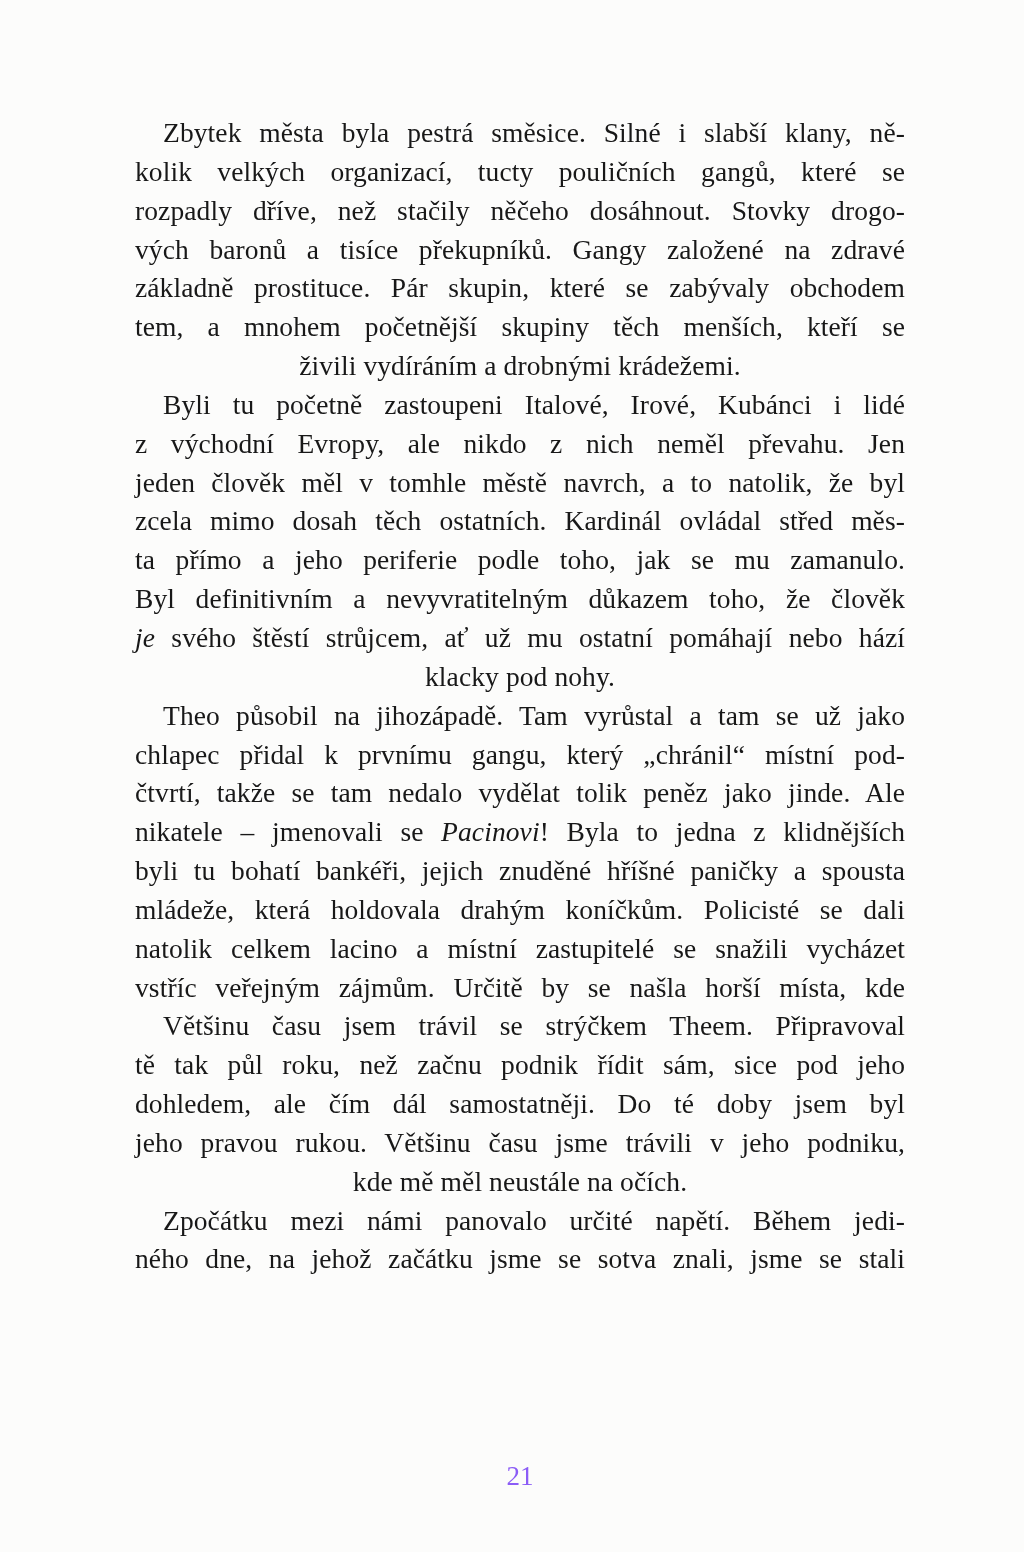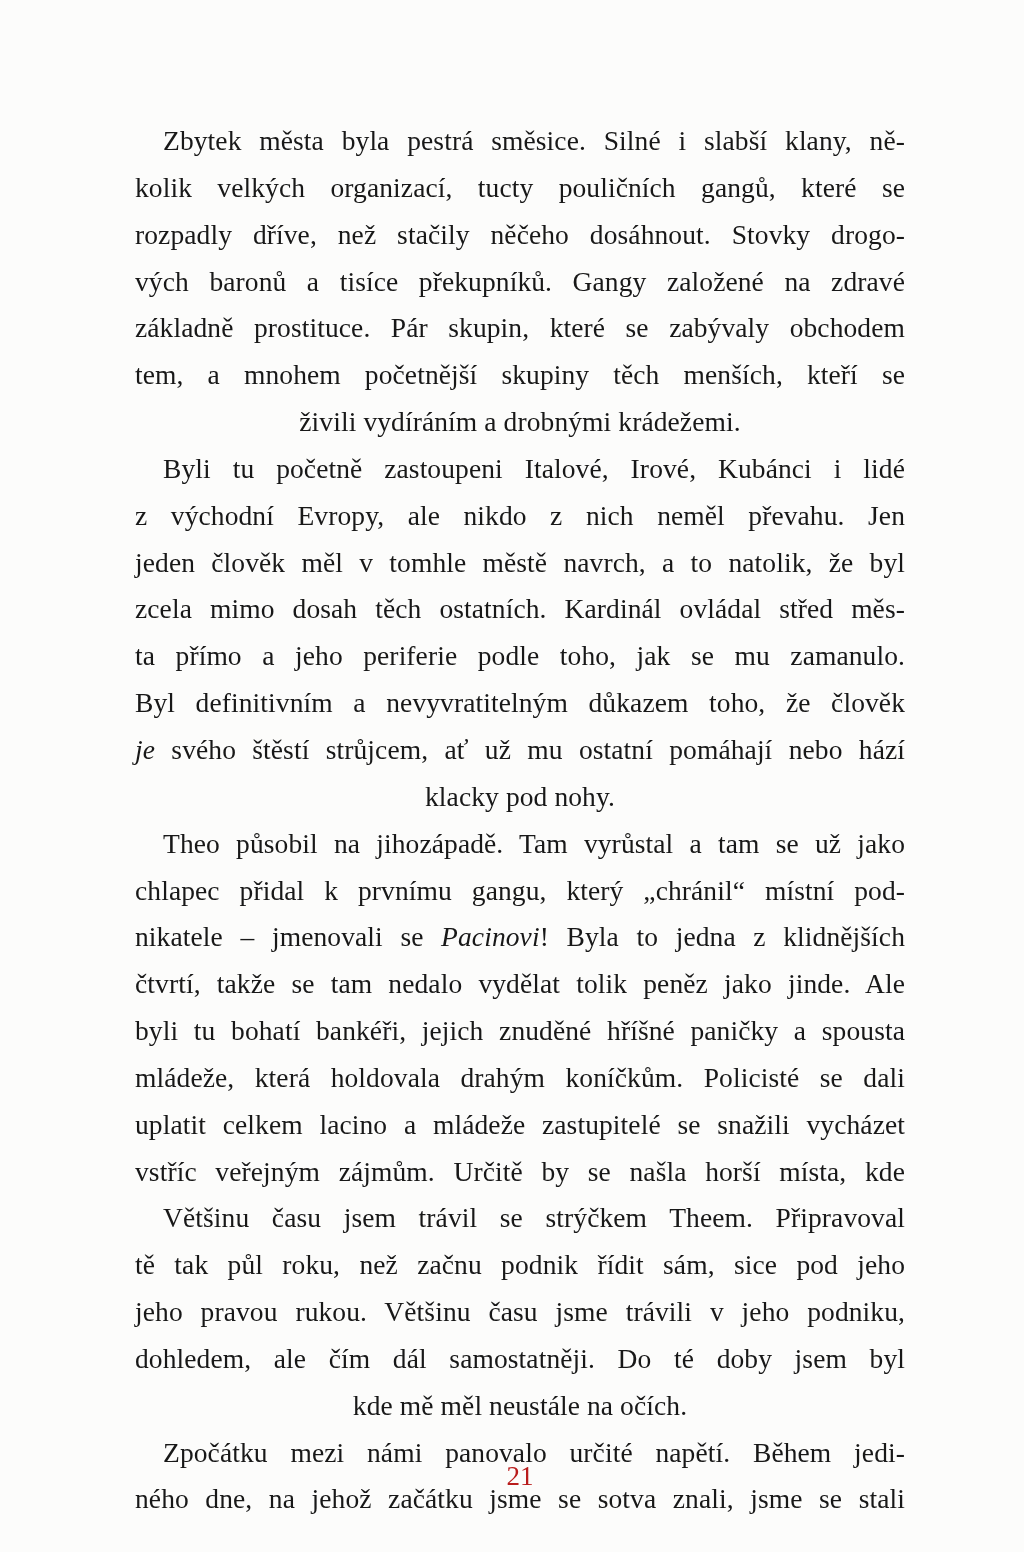--- a/index.html
+++ b/index.html
@@ -27,42 +27,41 @@
     width: 770px;
   }
   .line {
     font-size: 27.5px;
     line-height: 38.85px;
     height: 38.85px;
     text-align: justify;
     -moz-text-align-last: justify;
     text-align-last: justify;
     letter-spacing: 0.1px;
-    margin-top: 8px;
   }
   .line.line-end {
     -moz-text-align-last: auto;
     text-align-last: auto;
     text-align: center;
   }
   .line.line-indent {
     text-indent: 28px;
   }
   .line em {
     font-style: italic;
   }
   .page-number {
     position: absolute;
     left: 135px;
     top: 1459px;
     width: 770px;
     text-align: center;
     font-size: 27px;
     line-height: 34px;
-    color: #b91c1c;
+    color: #8b5cf6;
   }
 </style>
 </head>
 <body>
 
 <div class="page">
   <main class="text-block">
       <div class="line line-indent"><span>Zbytek města byla pestrá směsice. Silné i slabší klany, ně-</span></div>
       <div class="line"><span>kolik velkých organizací, tucty pouličních gangů, které se</span></div>
       <div class="line"><span>rozpadly dříve, než stačily něčeho dosáhnout. Stovky drogo-</span></div>
@@ -73,28 +72,28 @@
       <div class="line line-indent"><span>Byli tu početně zastoupeni Italové, Irové, Kubánci i lidé</span></div>
       <div class="line"><span>z východní Evropy, ale nikdo z nich neměl převahu. Jen</span></div>
       <div class="line"><span>jeden člověk měl v tomhle městě navrch, a to natolik, že byl</span></div>
       <div class="line"><span>zcela mimo dosah těch ostatních. Kardinál ovládal střed měs-</span></div>
       <div class="line"><span>ta přímo a jeho periferie podle toho, jak se mu zamanulo.</span></div>
       <div class="line"><span>Byl definitivním a nevyvratitelným důkazem toho, že člověk</span></div>
       <div class="line"><em>je</em><span> svého štěstí strůjcem, ať už mu ostatní pomáhají nebo hází</span></div>
       <div class="line line-end"><span>klacky pod nohy.</span></div>
       <div class="line line-indent"><span>Theo působil na jihozápadě. Tam vyrůstal a tam se už jako</span></div>
       <div class="line"><span>chlapec přidal k prvnímu gangu, který „chránil“ místní pod-</span></div>
+      <div class="line"><span>čtvrtí, takže se tam nedalo vydělat tolik peněz jako jinde. Ale</span></div>
       <div class="line"><span>nikatele – jmenovali se </span><em>Pacinovi</em><span>! Byla to jedna z klidnějších</span></div>
-      <div class="line"><span>čtvrtí, takže se tam nedalo vydělat tolik peněz jako jinde. Ale</span></div>
       <div class="line"><span>byli tu bohatí bankéři, jejich znuděné hříšné paničky a spousta</span></div>
       <div class="line"><span>mládeže, která holdovala drahým koníčkům. Policisté se dali</span></div>
-      <div class="line"><span>uplatit celkem lacino a mládeže zastupitelé se snažili vycházet</span></div>
+      <div class="line"><span>natolik celkem lacino a místní zastupitelé se snažili vycházet</span></div>
       <div class="line"><span>vstříc veřejným zájmům. Určitě by se našla horší místa, kde</span></div>
       <div class="line line-indent"><span>Většinu času jsem trávil se strýčkem Theem. Připravoval</span></div>
       <div class="line"><span>tě tak půl roku, než začnu podnik řídit sám, sice pod jeho</span></div>
+      <div class="line"><span>dohledem, ale čím dál samostatněji. Do té doby jsem byl</span></div>
       <div class="line"><span>jeho pravou rukou. Většinu času jsme trávili v jeho podniku,</span></div>
-      <div class="line"><span>dohledem, ale čím dál samostatněji. Do té doby jsem byl</span></div>
       <div class="line line-end"><span>kde mě měl neustále na očích.</span></div>
       <div class="line line-indent"><span>Zpočátku mezi námi panovalo určité napětí. Během jedi-</span></div>
       <div class="line"><span>ného dne, na jehož začátku jsme se sotva znali, jsme se stali</span></div>
     </main>
   <div class="page-number">21</div>
 </div>
 
 </body></html>

